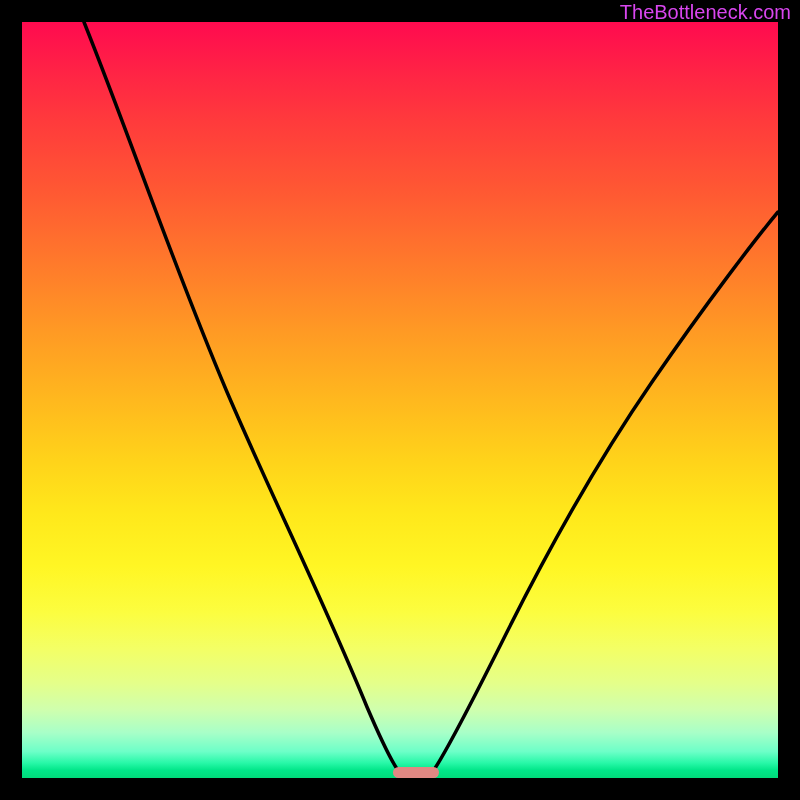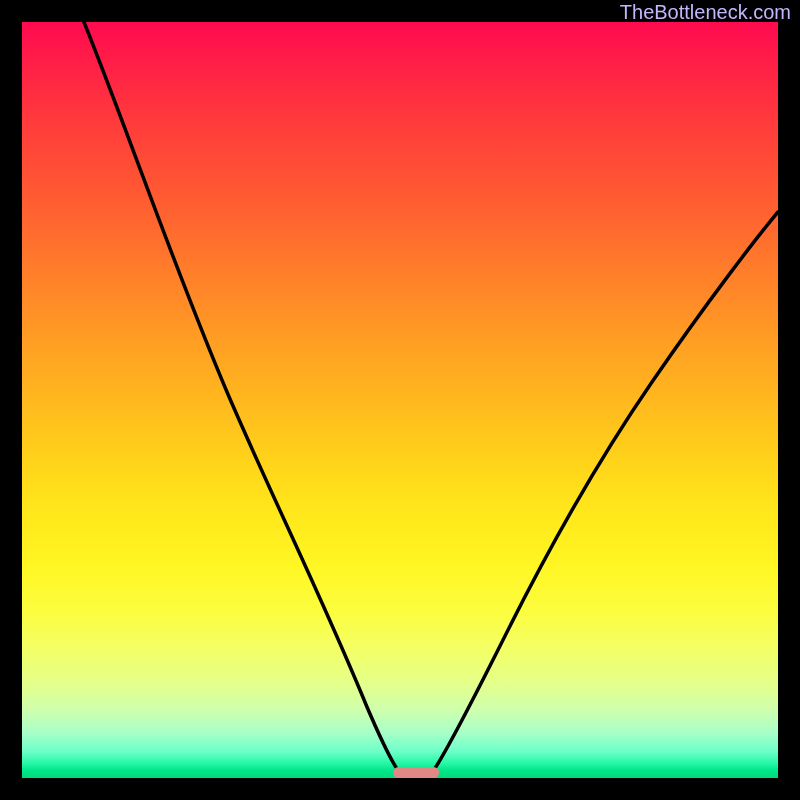--- a/index.html
+++ b/index.html
@@ -54,21 +54,21 @@
     position: absolute;
     inset: 0;
     width: 100%;
     height: 100%;
   }
   .watermark {
     position: absolute;
     top: 1px;
     right: 9px;
     font-size: 20px;
-    color: #c4b5fd;
+    color: #d946ef;
     font-weight: 400;
     letter-spacing: 0px;
     font-family: Arial, Helvetica, sans-serif;
   }
 </style>
 </head>
 <body>
 
 <div class="container">
 

